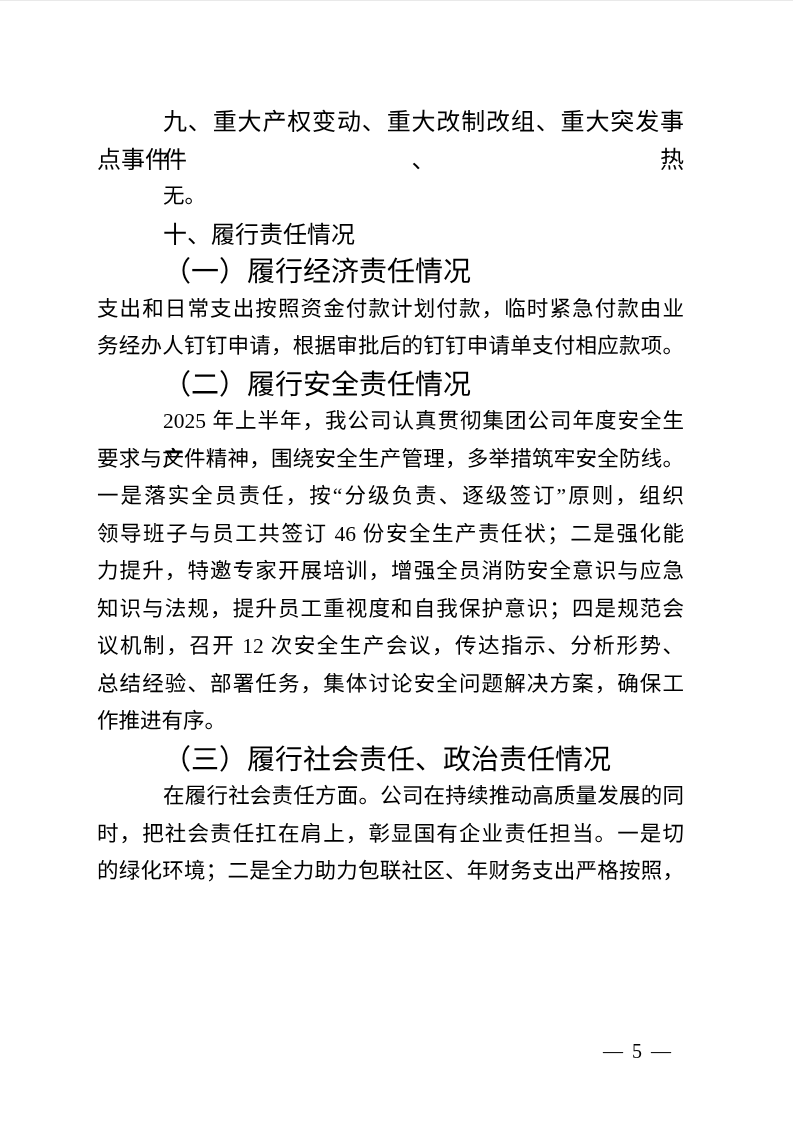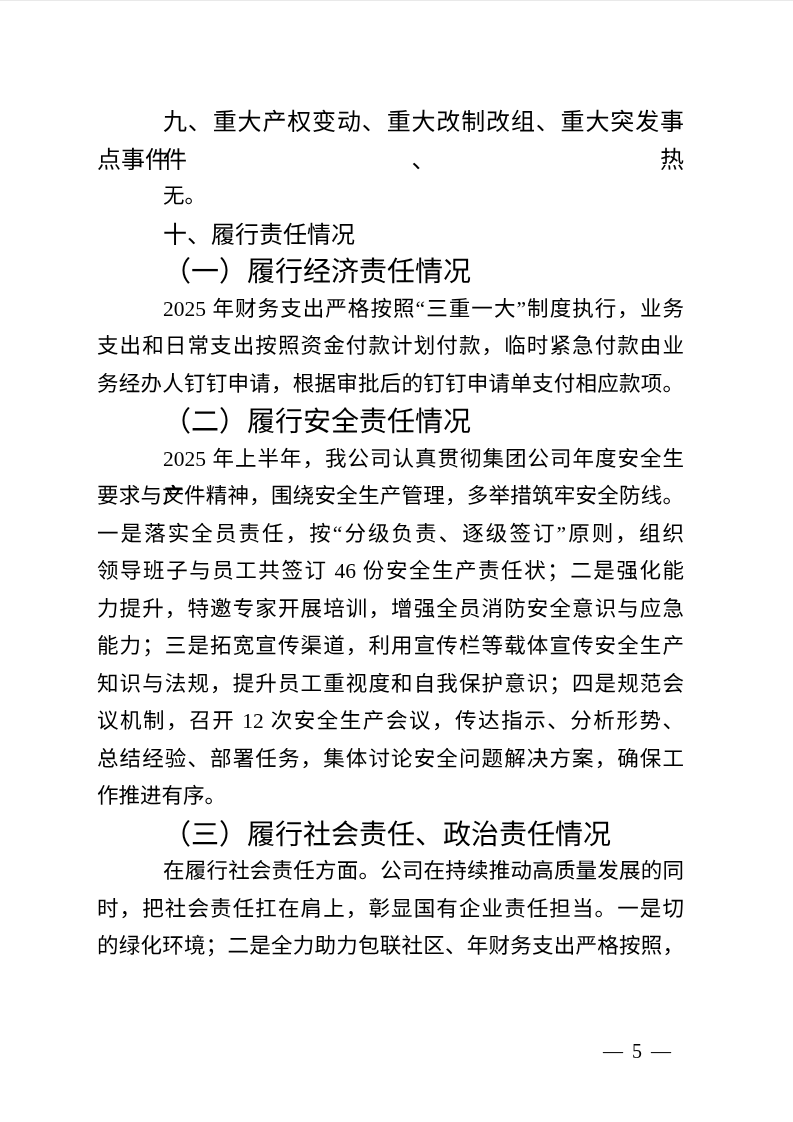--- a/index.html
+++ b/index.html
@@ -57,30 +57,28 @@
 </style>
 </head>
 <body>
 
 <div class="text-block">
     <div class="line h1 indent just"><span class="hei">九、重大产权变动、重大改制改组、重大突发事件、热</span></div>
     <div class="line h1"><span class="hei">点事件</span></div>
     <div class="line body indent"><span>无。</span></div>
     <div class="line h1 indent"><span class="hei">十、履行责任情况</span></div>
     <div class="line sub indent"><span>（一）履行经济责任情况</span></div>
-    <div class="line body indent just"><span>2025 年财务支出严格按照“三重一大”制度执行，业务</span></div>
     <div class="line body just"><span>支出和日常支出按照资金付款计划付款，临时紧急付款由业</span></div>
     <div class="line body just"><span>务经办人钉钉申请，根据审批后的钉钉申请单支付相应款项。</span></div>
     <div class="line sub indent"><span>（二）履行安全责任情况</span></div>
     <div class="line body indent just"><span>2025 年上半年，我公司认真贯彻集团公司年度安全生产</span></div>
     <div class="line body just"><span>要求与文件精神，围绕安全生产管理，多举措筑牢安全防线。</span></div>
     <div class="line body just"><span class="hei">一是</span><span>落实全员责任，按“分级负责、逐级签订”原则，组织</span></div>
     <div class="line body just"><span>领导班子与员工共签订 46 份安全生产责任状；</span><span class="hei">二是</span><span>强化能</span></div>
     <div class="line body just"><span>力提升，特邀专家开展培训，增强全员消防安全意识与应急</span></div>
-    <div class="line body just"><span>能力；</span><span class="hei">三是</span><span>拓宽宣传渠道，利用宣传栏等载体宣传安全生产</span></div>
     <div class="line body just"><span>知识与法规，提升员工重视度和自我保护意识；</span><span class="hei">四是</span><span>规范会</span></div>
     <div class="line body just"><span>议机制，召开 12 次安全生产会议，传达指示、分析形势、</span></div>
     <div class="line body just"><span>总结经验、部署任务，集体讨论安全问题解决方案，确保工</span></div>
     <div class="line body"><span>作推进有序。</span></div>
     <div class="line sub indent"><span>（三）履行社会责任、政治责任情况</span></div>
     <div class="line body indent just"><span>在履行社会责任方面。公司在持续推动高质量发展的同</span></div>
     <div class="line body just"><span>时，把社会责任扛在肩上，彰显国有企业责任担当。</span><span class="hei">一是</span><span>切</span></div>
     <div class="line body just"><span>的绿化环境；</span><span class="hei">二是</span><span>全力助力包联社区、年财务支出严格按照，</span></div>
   </div>
 

